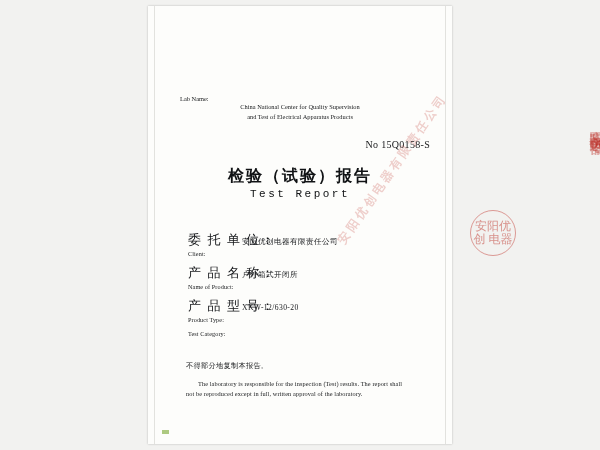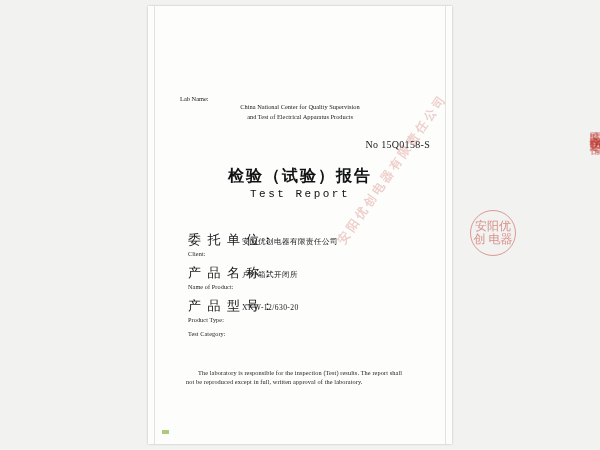--- a/index.html
+++ b/index.html
@@ -362,20 +362,21 @@
     </div>
 
     <div class="field">
       <div class="f-label-en">Test Category:</div>
     </div>
 
   </div>
 
   <div class="statement">
     <div class="st-cn">
+      <div>不得部分地复制本报告。</div>
     </div>
     <div class="st-en">
       <div><span class="indent"></span><span>The laboratory is responsible for the inspection (Test) results. The report shall</span></div>
       <div>not be reproduced except in full, written approval of the laboratory.</div>
     </div>
   </div>
 
   <div class="fleck"></div>
 
   <div class="watermark wm-diag">安阳优创电器有限责任公司</div>

